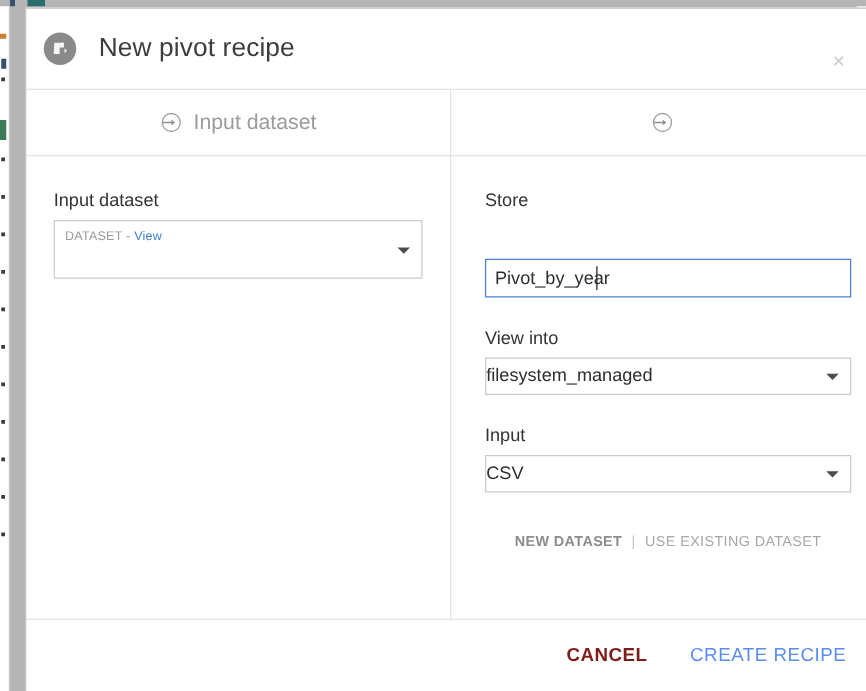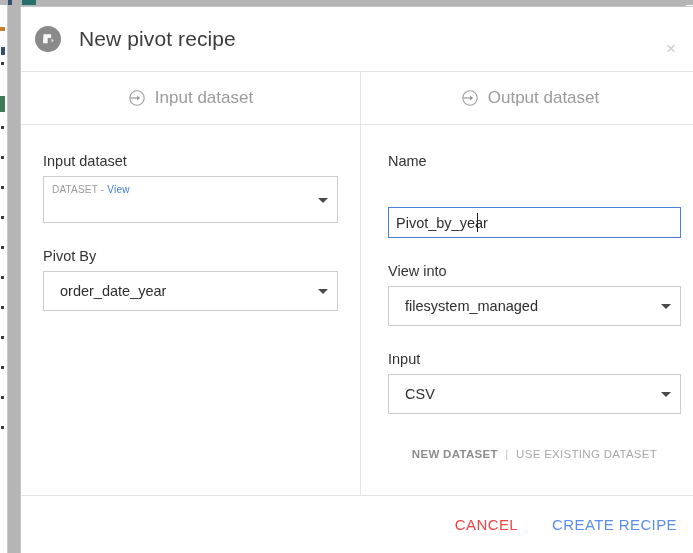--- a/index.html
+++ b/index.html
@@ -186,24 +186,24 @@
     margin-bottom: 7px;
   }
   .field-block { margin-bottom: 25px; }
 
   
   .select-box {
     position: relative;
     border: 1px solid #cccccc;
     background: #ffffff;
     box-sizing: border-box;
-    height: 40px;
+    height: 30px;
     display: flex;
     align-items: center;
-    padding: 0 28px 0 16px;
+    padding: 0 28px 0 0;
     font-size: 14.5px;
     color: #2e2e2e;
     cursor: pointer;
   }
   .select-box.tall {
     height: 47px;
     display: block;
     padding: 5px 28px 0 8px;
   }
   .select-main {
@@ -288,21 +288,21 @@
   }
   .btn-text {
     font-size: 15px;
     letter-spacing: 0.4px;
     cursor: pointer;
     background: none;
     border: none;
     font-family: "Liberation Sans", sans-serif;
     padding: 0;
   }
-  .btn-cancel { color: #ef4444; }
+  .btn-cancel { color: #7f1d1d; font-weight: bold; }
   .btn-primary { color: #5b8def; }
 </style>
 </head>
 <body>
 
 <div id="page-root">
 
   <div class="bg-left-strip">
     <div class="bg-accent-orange" style="top:27px;"></div>
     <div class="bg-accent-blue" style="top:47px;"></div>
@@ -356,54 +356,46 @@
         <span>Input dataset</span>
       </div>
       <div class="tab right-tab">
         <span class="tab-icon">
           <svg width="18" height="18" viewBox="0 0 18 18" aria-hidden="true">
             <circle cx="9" cy="9" r="7.2" fill="none" stroke="#a0a0a0" stroke-width="1.1"></circle>
             <line x1="2.2" y1="9" x2="11.3" y2="9" stroke="#8f8f8f" stroke-width="1.1"></line>
             <path d="M9.2 6.6 L11.9 9 L9.2 11.4 Z" fill="#8f8f8f"></path>
           </svg>
         </span>
-        <span>Output dataset</span>
       </div>
     </div>
 
     <div class="modal-body">
 
       <div class="col col-left">
 
         <div class="field-block">
           <div class="field-label">Input dataset</div>
           <div class="select-box tall">
             <div class="select-sub">
               <span>DATASET</span>
               <span>-</span>
               <a href="#">View</a>
             </div>
             <span class="caret"></span>
           </div>
         </div>
 
+
+      </div>
+
+      <div class="col col-right">
+
         <div class="field-block">
-          <div class="field-label">Pivot By</div>
-          <div class="select-box">
-            <span>order_date_year</span>
-            <span class="caret"></span>
-          </div>
-        </div>
-
-      </div>
-
-      <div class="col col-right">
-
-        <div class="field-block">
-          <div class="field-label">Name</div>
+          <div class="field-label">Store</div>
           <div class="input-wrap">
             <input class="text-input" type="text" value="Pivot_by_year" style="">
             <span class="caret-bar" style="left:89px;"></span>
           </div>
         </div>
 
         <div class="field-block">
           <div class="field-label">View into</div>
           <div class="select-box">
             <span>filesystem_managed</span>

